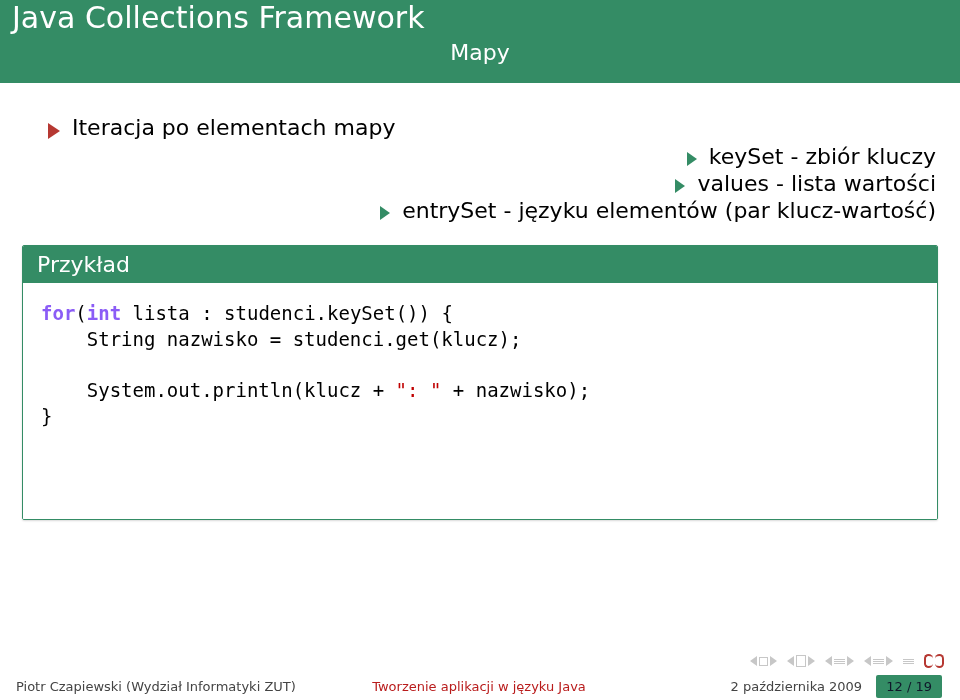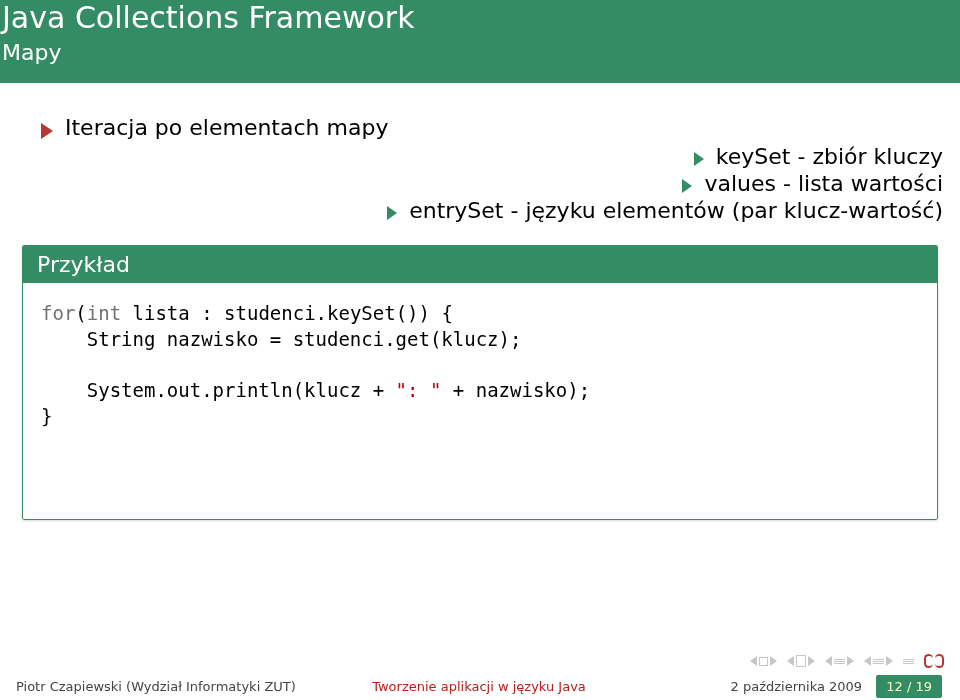--- a/index.html
+++ b/index.html
@@ -3,25 +3,25 @@
 <meta charset="utf-8">
 <style>
 * { margin:0; padding:0; box-sizing:border-box; }
 body {
   width:960px; height:700px;
   font-family:"DejaVu Sans","Helvetica Neue",Arial,sans-serif;
   background:#fff; color:#000; position:relative; overflow:hidden;
 }
 .header {
   background:#348C65; color:#fff;
-  padding:0 2px 18px;
+  padding:0 12px 18px;
 }
 .title { font-size:30px; line-height:1.2; padding-top:0; }
-.subtitle { font-size:22px; margin-top:4px; }
-.body { padding:28px 17px 0; font-size:22px; }
+.subtitle { font-size:22px; margin-top:4px;text-align:center; }
+.body { padding:28px 24px 0; font-size:22px; }
 .bullet-l1 { display:flex; align-items:flex-start; margin:4px 0 4px 24px; }
 .bullet-l2 { display:flex; align-items:flex-start; margin:2px 0 2px 68px;justify-content:flex-end; }
 .tri {
   width:0; height:0; display:inline-block; margin-right:12px;
 }
 .tri-red {
   border-left:12px solid #B63832;
   border-top:8px solid transparent;
   border-bottom:8px solid transparent;
   margin-top:8px;
@@ -40,34 +40,34 @@
 .block-head {
   background:#348C65; color:#fff;
   font-size:22px; padding:6px 14px;
 }
 .block-body {
   background:#fff; padding:18px 18px 90px;
   font-family:"DejaVu Sans Mono","Courier New",monospace;
   font-size:19px; line-height:1.35;
   white-space:pre;
 }
-.kw { color:#737373; font-weight:normal; }
+.kw { color:#8b5cf6; font-weight:bold; }
 .str { color:#C00000; }
 .footer {
   position:absolute; left:0; right:0; bottom:0;
   height:28px; display:flex; align-items:center;
   font-size:13px; background:#fff;
   border-top:1px solid rgba(0,0,0,0);
   gap:7px;
 }
 .footer .c1 { flex:1; padding-left:16px; color:#444; }
 .footer .c2 { flex:1; text-align:center; color:#b91c1c; }
 .footer .c3 { flex:1; text-align:right; padding-right:18px; color:#444; }
 .pagecell {
-  display:inline-block; background:#348C65; color:#fef9c3;
+  display:inline-block; background:#348C65; color:#0f172a;
   padding:4px 10px; margin-left:10px;
   border-radius:2px;
 }
 .navbar {
   position:absolute; right:16px; bottom:32px;
   display:flex; align-items:center; gap:10px;
   font-size:15px; color:#bdbdbd;
 }
 .nav-seg { display:flex; align-items:center; gap:2px; }
 .nav-tri {

